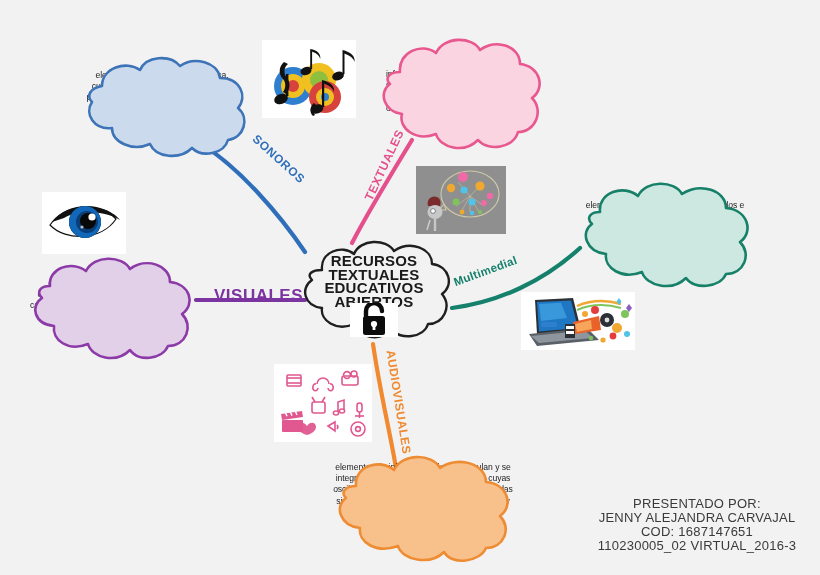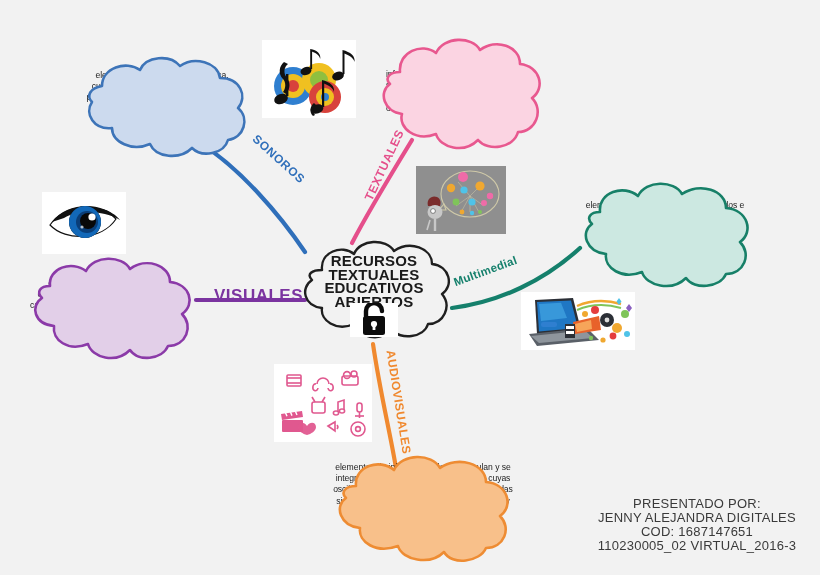--- a/index.html
+++ b/index.html
@@ -337,18 +337,18 @@
 
     <div class="branch-label" style="left:452px; top:265px; color:#15806c; font-size:11.5px; letter-spacing:0.3px; transform:rotate(-20deg);">Multimedial</div>
 
     <div class="branch-label" style="left:214px; top:286px; color:#7b34a0; font-size:17px; letter-spacing:0.5px;">VISUALES</div>
 
     <div class="branch-label" style="left:346px; top:395px; color:#f0892f; font-size:12px; letter-spacing:0.5px; transform:rotate(81deg);">AUDIOVISUALES</div>
   </div>
 
   <div id="credit">
     <div>PRESENTADO POR:</div>
-    <div>JENNY ALEJANDRA DIGITALES</div>
+    <div>JENNY ALEJANDRA CARVAJAL</div>
     <div>COD: 1687147651</div>
     <div>110230005_02 VIRTUAL_2016-3</div>
   </div>
 
 </div>
 
 </body></html>

